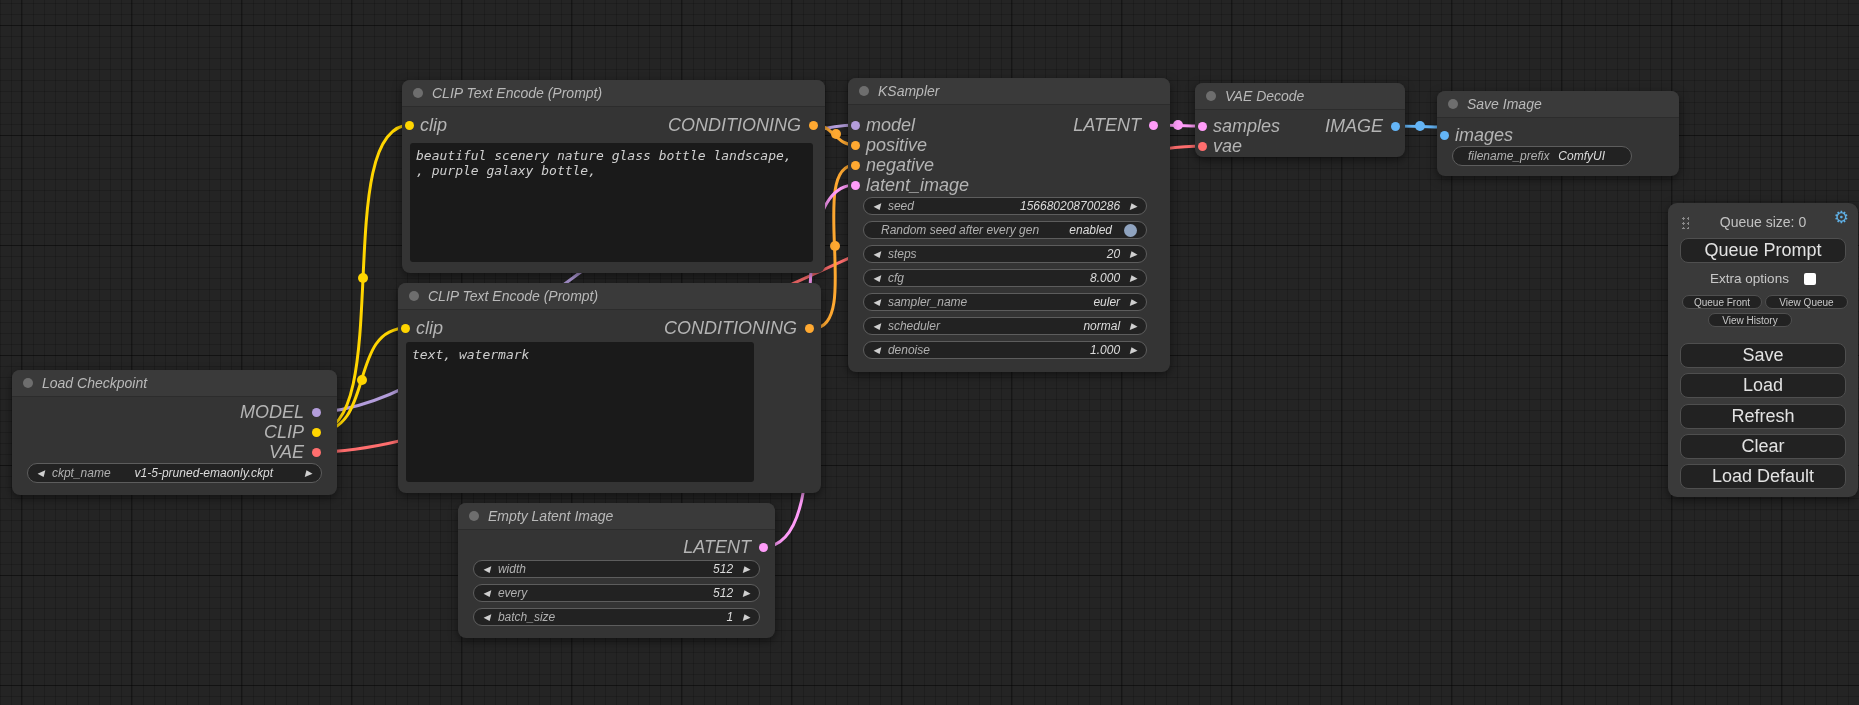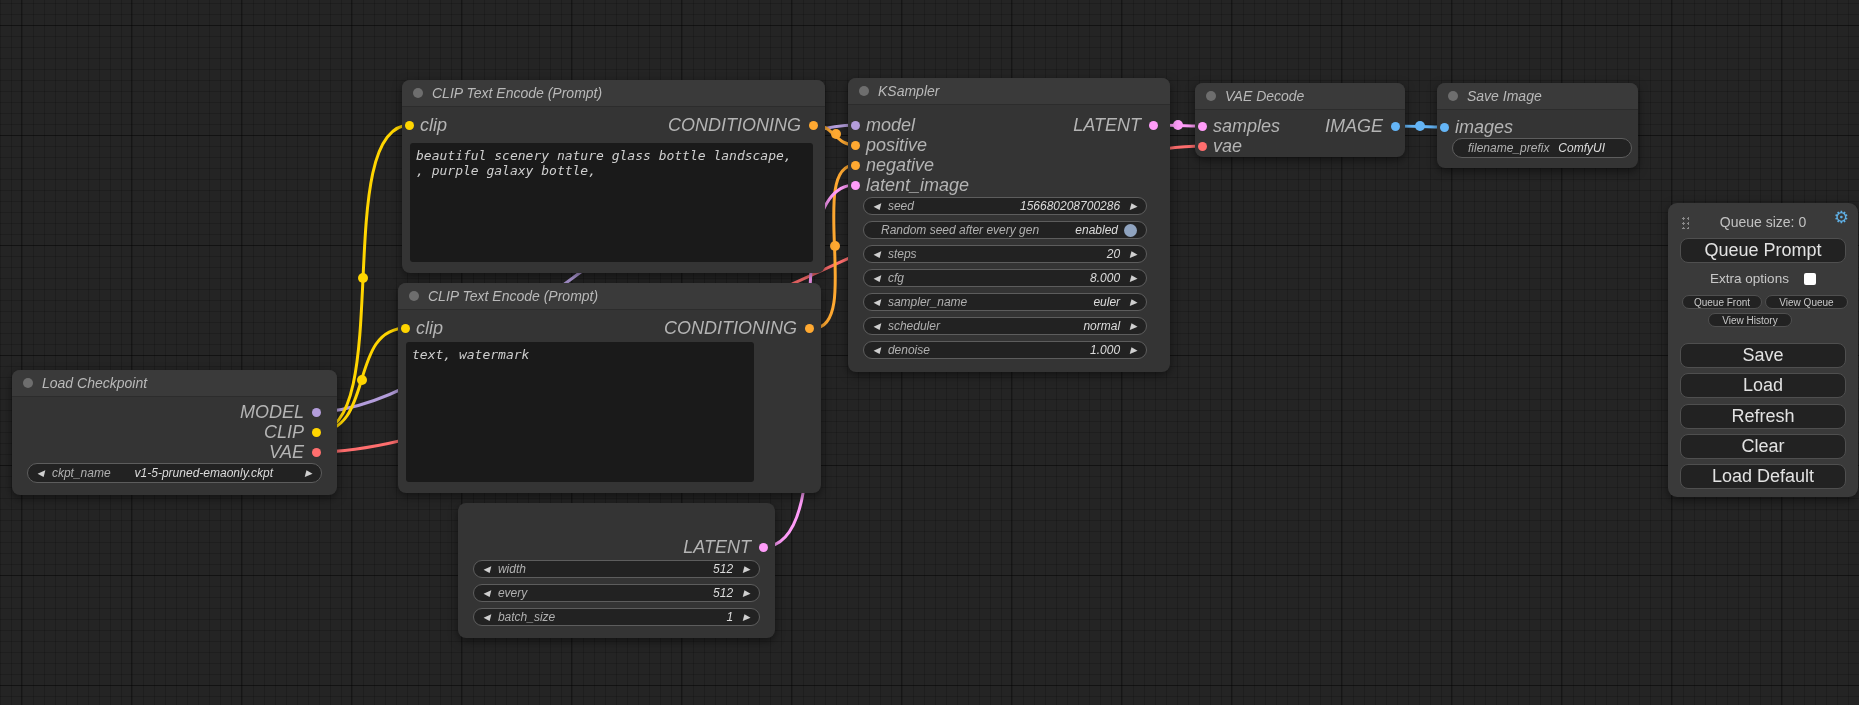--- a/index.html
+++ b/index.html
@@ -48,21 +48,21 @@
   }
   .widget{
     position:absolute;height:18px;background:#222;border:1px solid #5d5d5d;border-radius:10px;
     box-sizing:border-box;display:flex;align-items:center;font-size:12px;color:#b0b0b0;
     padding:0 9px;
   }
   .warrow{font-size:9px;color:#cfcfcf;line-height:1;}
   .wlabel{margin-left:8px;white-space:nowrap;}
   .wvalue{flex:1;text-align:right;color:#dcdcdc;margin-right:10px;white-space:nowrap;}
   .wvalue.center{text-align:center;margin-right:8px;}
-  .wvalue.noarrow{margin-right:4px;}
+  .wvalue.noarrow{margin-right:10px;}
   .toggle{width:13px;height:13px;border-radius:50%;background:#8fa3bf;margin-left:2px;flex:none;}
 
   
   #queue-panel{
     position:absolute;left:1668px;top:203px;width:190px;height:294px;z-index:3;
     background:#3a3a3a;border-radius:9px;box-shadow:0 3px 10px rgba(0,0,0,.5);
   }
   .qsize{position:absolute;left:0;top:11px;width:100%;text-align:center;font-size:14px;color:#c2c2c2;}
   .handle{position:absolute;left:13px;top:13px;width:8px;height:13px;
     background-image:radial-gradient(#8a8a8a 1.2px, transparent 1.3px);
@@ -176,20 +176,21 @@
     </div>
     <div class="widget" style="left:15px;top:263px;width:284px;">
       <span class="warrow">◀</span>
       <span class="wlabel">denoise</span>
       <span class="wvalue">1.000</span>
       <span class="warrow">▶</span>
     </div>
   </div>
 
   <div class="node" style="left:458px;top:503px;width:317px;height:135px;">
+    <div class="ntitle"><span class="tdot"></span><span>Empty Latent Image</span></div>
     <div class="prow out" style="top:34px;"><span>LATENT</span><span class="pdot" style="background: rgb(255, 156, 249);"></span></div>
     <div class="widget" style="left:15px;top:57px;width:287px;">
       <span class="warrow">◀</span>
       <span class="wlabel">width</span>
       <span class="wvalue">512</span>
       <span class="warrow">▶</span>
     </div>
     <div class="widget" style="left:15px;top:81px;width:287px;">
       <span class="warrow">◀</span>
       <span class="wlabel">every</span>
@@ -204,21 +205,21 @@
     </div>
   </div>
 
   <div class="node" style="left:1195px;top:83px;width:210px;height:74px;">
     <div class="ntitle"><span class="tdot"></span><span>VAE Decode</span></div>
     <div class="prow in" style="top:33px;"><span class="pdot" style="background: rgb(255, 156, 249);"></span><span>samples</span></div>
     <div class="prow in" style="top:53px;"><span class="pdot" style="background: rgb(255, 110, 110);"></span><span>vae</span></div>
     <div class="prow out" style="top:33px;padding-right:22px;"><span>IMAGE</span><span class="pdot" style="right: 5px; background: rgb(100, 181, 246);"></span></div>
   </div>
 
-  <div class="node" style="left:1437px;top:83px;width:201px;height:85px;">
+  <div class="node" style="left:1437px;top:91px;width:242px;height:85px;">
     <div class="ntitle"><span class="tdot"></span><span>Save Image</span></div>
     <div class="prow in" style="top:34px;"><span class="pdot" style="background: rgb(100, 181, 246);"></span><span>images</span></div>
     <div class="widget" style="left:15px;top:55px;width:180px;height:20px;border-radius:11px;">
       <span class="wlabel" style="margin-left:6px;">filename_prefix</span>
       <span class="wvalue center">ComfyUI</span>
     </div>
   </div>
 
   <div id="queue-panel">
     <span class="handle"></span>

